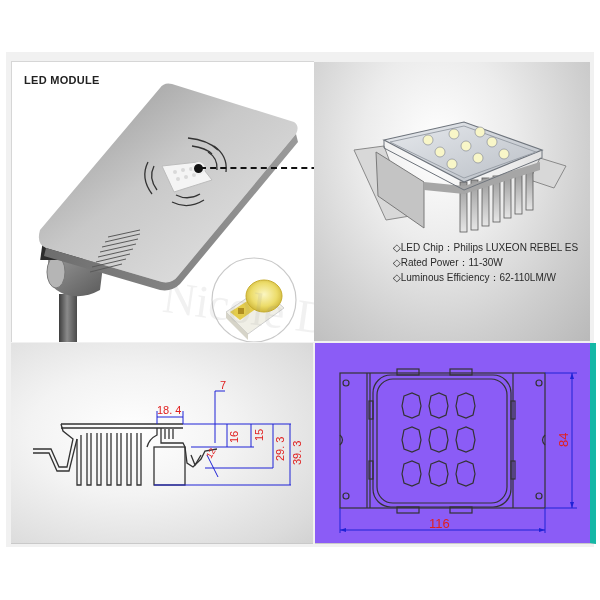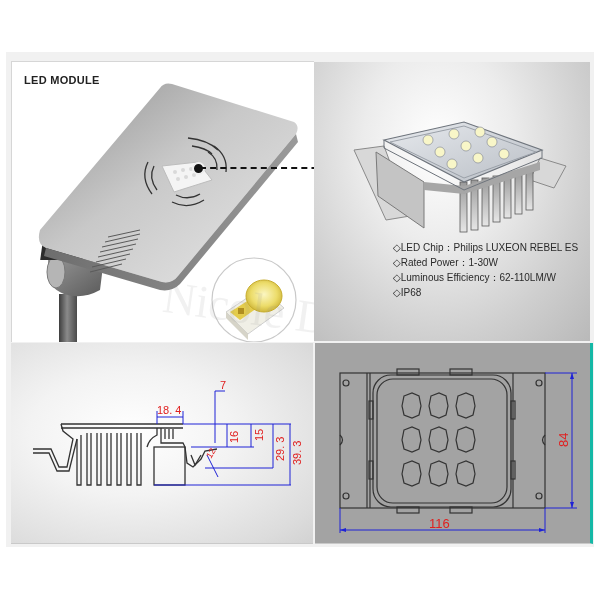--- a/index.html
+++ b/index.html
@@ -11,21 +11,21 @@
     .frame {
       position: absolute; left: 6px; top: 52px; width: 588px; height: 495px;
       background: #f1f1f1;
     }
     .panel { position: absolute; overflow: hidden; }
     .p-tl { left: 11px; top: 61px; width: 302px; height: 280px; background: #ffffff; border-top: 1px solid #d6d6d6; border-left: 1px solid #d6d6d6; }
     .p-tr { left: 314px; top: 62px; width: 276px; height: 279px;
       background: radial-gradient(ellipse at 45% 30%, #ffffff 0%, #ececec 35%, #cfcfcf 70%, #b9b9b9 100%); }
     .p-bl { left: 11px; top: 343px; width: 302px; height: 200px;
       background: radial-gradient(ellipse at 40% 45%, #ffffff 0%, #f3f3f3 40%, #dcdcdc 85%, #d2d2d2 100%); border-bottom: 1px solid #c9c9c9; }
-    .p-br { left: 315px; top: 343px; width: 275px; height: 200px; background: #a3a3a3; border-bottom: 1px solid #c9c9c9; border-right: 3px solid #14b8a6; }
+    .p-br { left: 315px; top: 343px; width: 275px; height: 200px; background: #8b5cf6; border-bottom: 1px solid #c9c9c9; border-right: 6px solid #14b8a6; }
 
     .title {
       position: absolute; left: 12px; top: 12px;
       font-size: 11px; font-weight: bold; color: #222; letter-spacing: 0.3px;
     }
     .watermark {
       position: absolute; left: 150px; top: 226px;
       font-family: "Liberation Serif", serif; font-size: 46px; color: rgba(150,150,150,0.13);
       white-space: nowrap; transform: rotate(8deg); pointer-events: none;
     }
@@ -174,23 +174,22 @@
         <circle cx="178" cy="80" r="5"></circle>
       <circle cx="138" cy="102" r="5"></circle>
         <circle cx="164" cy="96" r="5"></circle>
         <circle cx="190" cy="92" r="5"></circle>
     </g>
     <path d="M70 78 L70 86 L150 128 L228 96 L228 88" fill="none" stroke="#6e747c"></path>
   </svg>
 
   <div class="specs">
     <div>◇LED Chip：Philips LUXEON REBEL ES</div>
-    <div>◇Rated Power：1-30W</div>
+    <div>◇Rated Power：11-30W</div>
     <div>◇Luminous Efficiency：62-110LM/W</div>
-    <div>◇IP68</div>
   </div>
 </div>
 
 <div class="panel p-bl">
   <svg width="302" height="200" viewBox="0 0 302 200" style="position:absolute;left:0;top:0">
     <g fill="none" stroke="#333" stroke-width="1.3">
 
       <line x1="50" y1="81" x2="172" y2="81"></line>
       <line x1="50" y1="85" x2="172" y2="85"></line>
 

